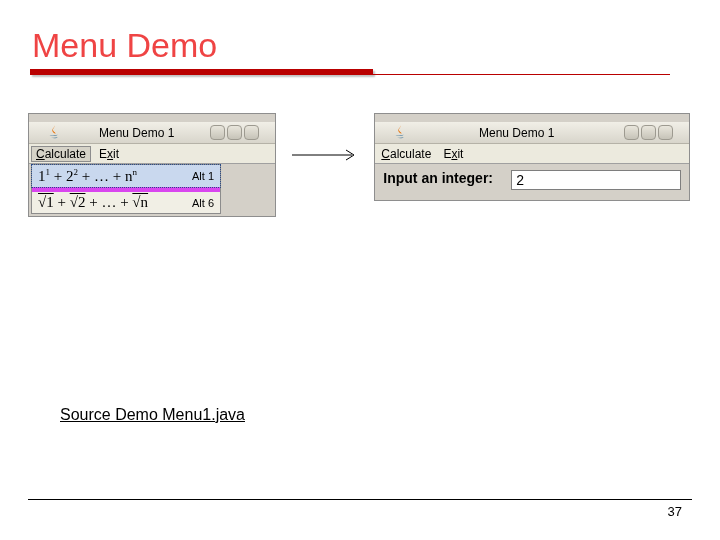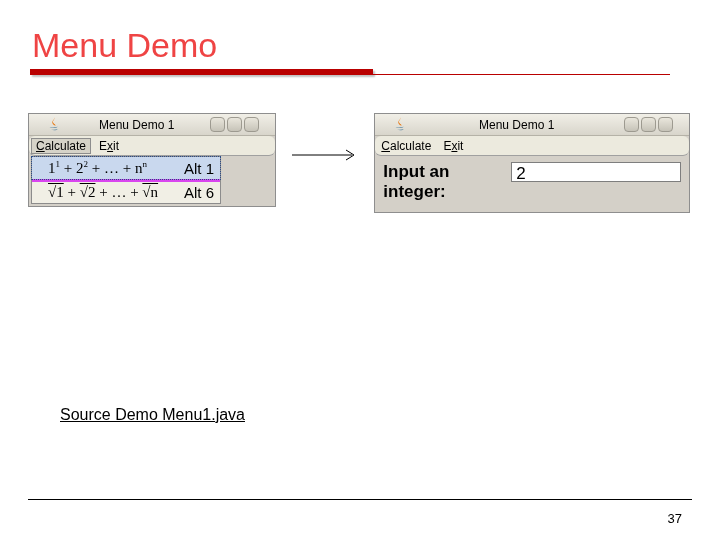--- a/index.html
+++ b/index.html
@@ -53,20 +53,21 @@
   .window-left { width: 258px; }
   .window-right { width: 328px; }
   .titlebar {
     height: 22px;
     background: linear-gradient(#f1efe7, #d8d5cb);
     border-bottom: 1px solid #b5b2a7;
     display: flex;
     align-items: center;
     padding: 0 16px;
     gap: 6px;
+    margin-top: 8px;
   }
   .java-icon {
     width: 18px;
     height: 18px;
     display: flex;
     align-items: center;
     justify-content: center;
   }
   .win-title {
     flex: 1;
@@ -80,66 +81,65 @@
     border: 1px solid #9d9a90;
     border-radius: 4px;
   }
   .menubar {
     display: flex;
     gap: 12px;
     padding: 3px 6px 2px 6px;
     font-size: 12px;
     border-bottom: 1px solid #a0a0a0;
     background: #eceade;
-    border-radius: 6px;
   }
   .menubar .menu-open {
     background: #d6d3c8;
     border: 1px solid #8d8d8d;
     padding: 0 4px;
     margin: -1px -4px;
   }
   .menubar .mnemonic { text-decoration: underline; }
   .dropdown {
     position: relative;
     background: #f1efe5;
     border: 1px solid #8c8c8c;
     width: 190px;
     margin: 0 0 2px 2px;
   }
   .menuitem {
     display: flex;
     align-items: center;
     justify-content: space-between;
-    padding: 2px 6px 2px 16px;
+    padding: 2px 6px 2px 6px;
     font-family: 'Times New Roman', serif;
     font-style: normal;
   }
   .menuitem.selected {
     background: #c9d8ee;
     outline: 1px dotted #2a4b88;
   }
-  .menuitem + .menuitem { border-top: 3px solid #d946ef; }
+  .menuitem + .menuitem { border-top: 5px solid #d946ef; }
   .formula {
     font-family: 'Times New Roman', serif;
     font-size: 15px;
   }
   .sup { font-size: 9px; vertical-align: super; }
   .over { text-decoration: overline; }
   .accel {
     font-family: Tahoma, Arial, sans-serif;
-    font-size: 15px;
+    font-size: 11px;
   }
   .body-right {
     display: grid;
     grid-template-columns: 120px 1fr;
     row-gap: 6px;
     column-gap: 8px;
     padding: 6px 8px 10px 8px;
-    font-size: 17px;
+    font-size: 14px;
     font-weight: bold;
   }
   .txtfield {
     background: #fff;
     border: 1px solid #7e7e7e;
     height: 20px;
     padding: 1px 4px;
     font-weight: normal;
   }
   .result-val { font-weight: bold; }
@@ -160,21 +160,21 @@
     position: absolute;
     left: 28px;
     right: 28px;
     bottom: 40px;
     height: 1px;
     background: #000;
   }
   .page-num {
     position: absolute;
     right: 38px;
-    bottom: 14px;
+    bottom: 21px;
     font-size: 13px;
     color: #000;
   }
 </style>
 </head>
 <body>
 
 <div class="slide">
   <div class="title">Menu Demo</div>
   <div class="title-rule"></div>

